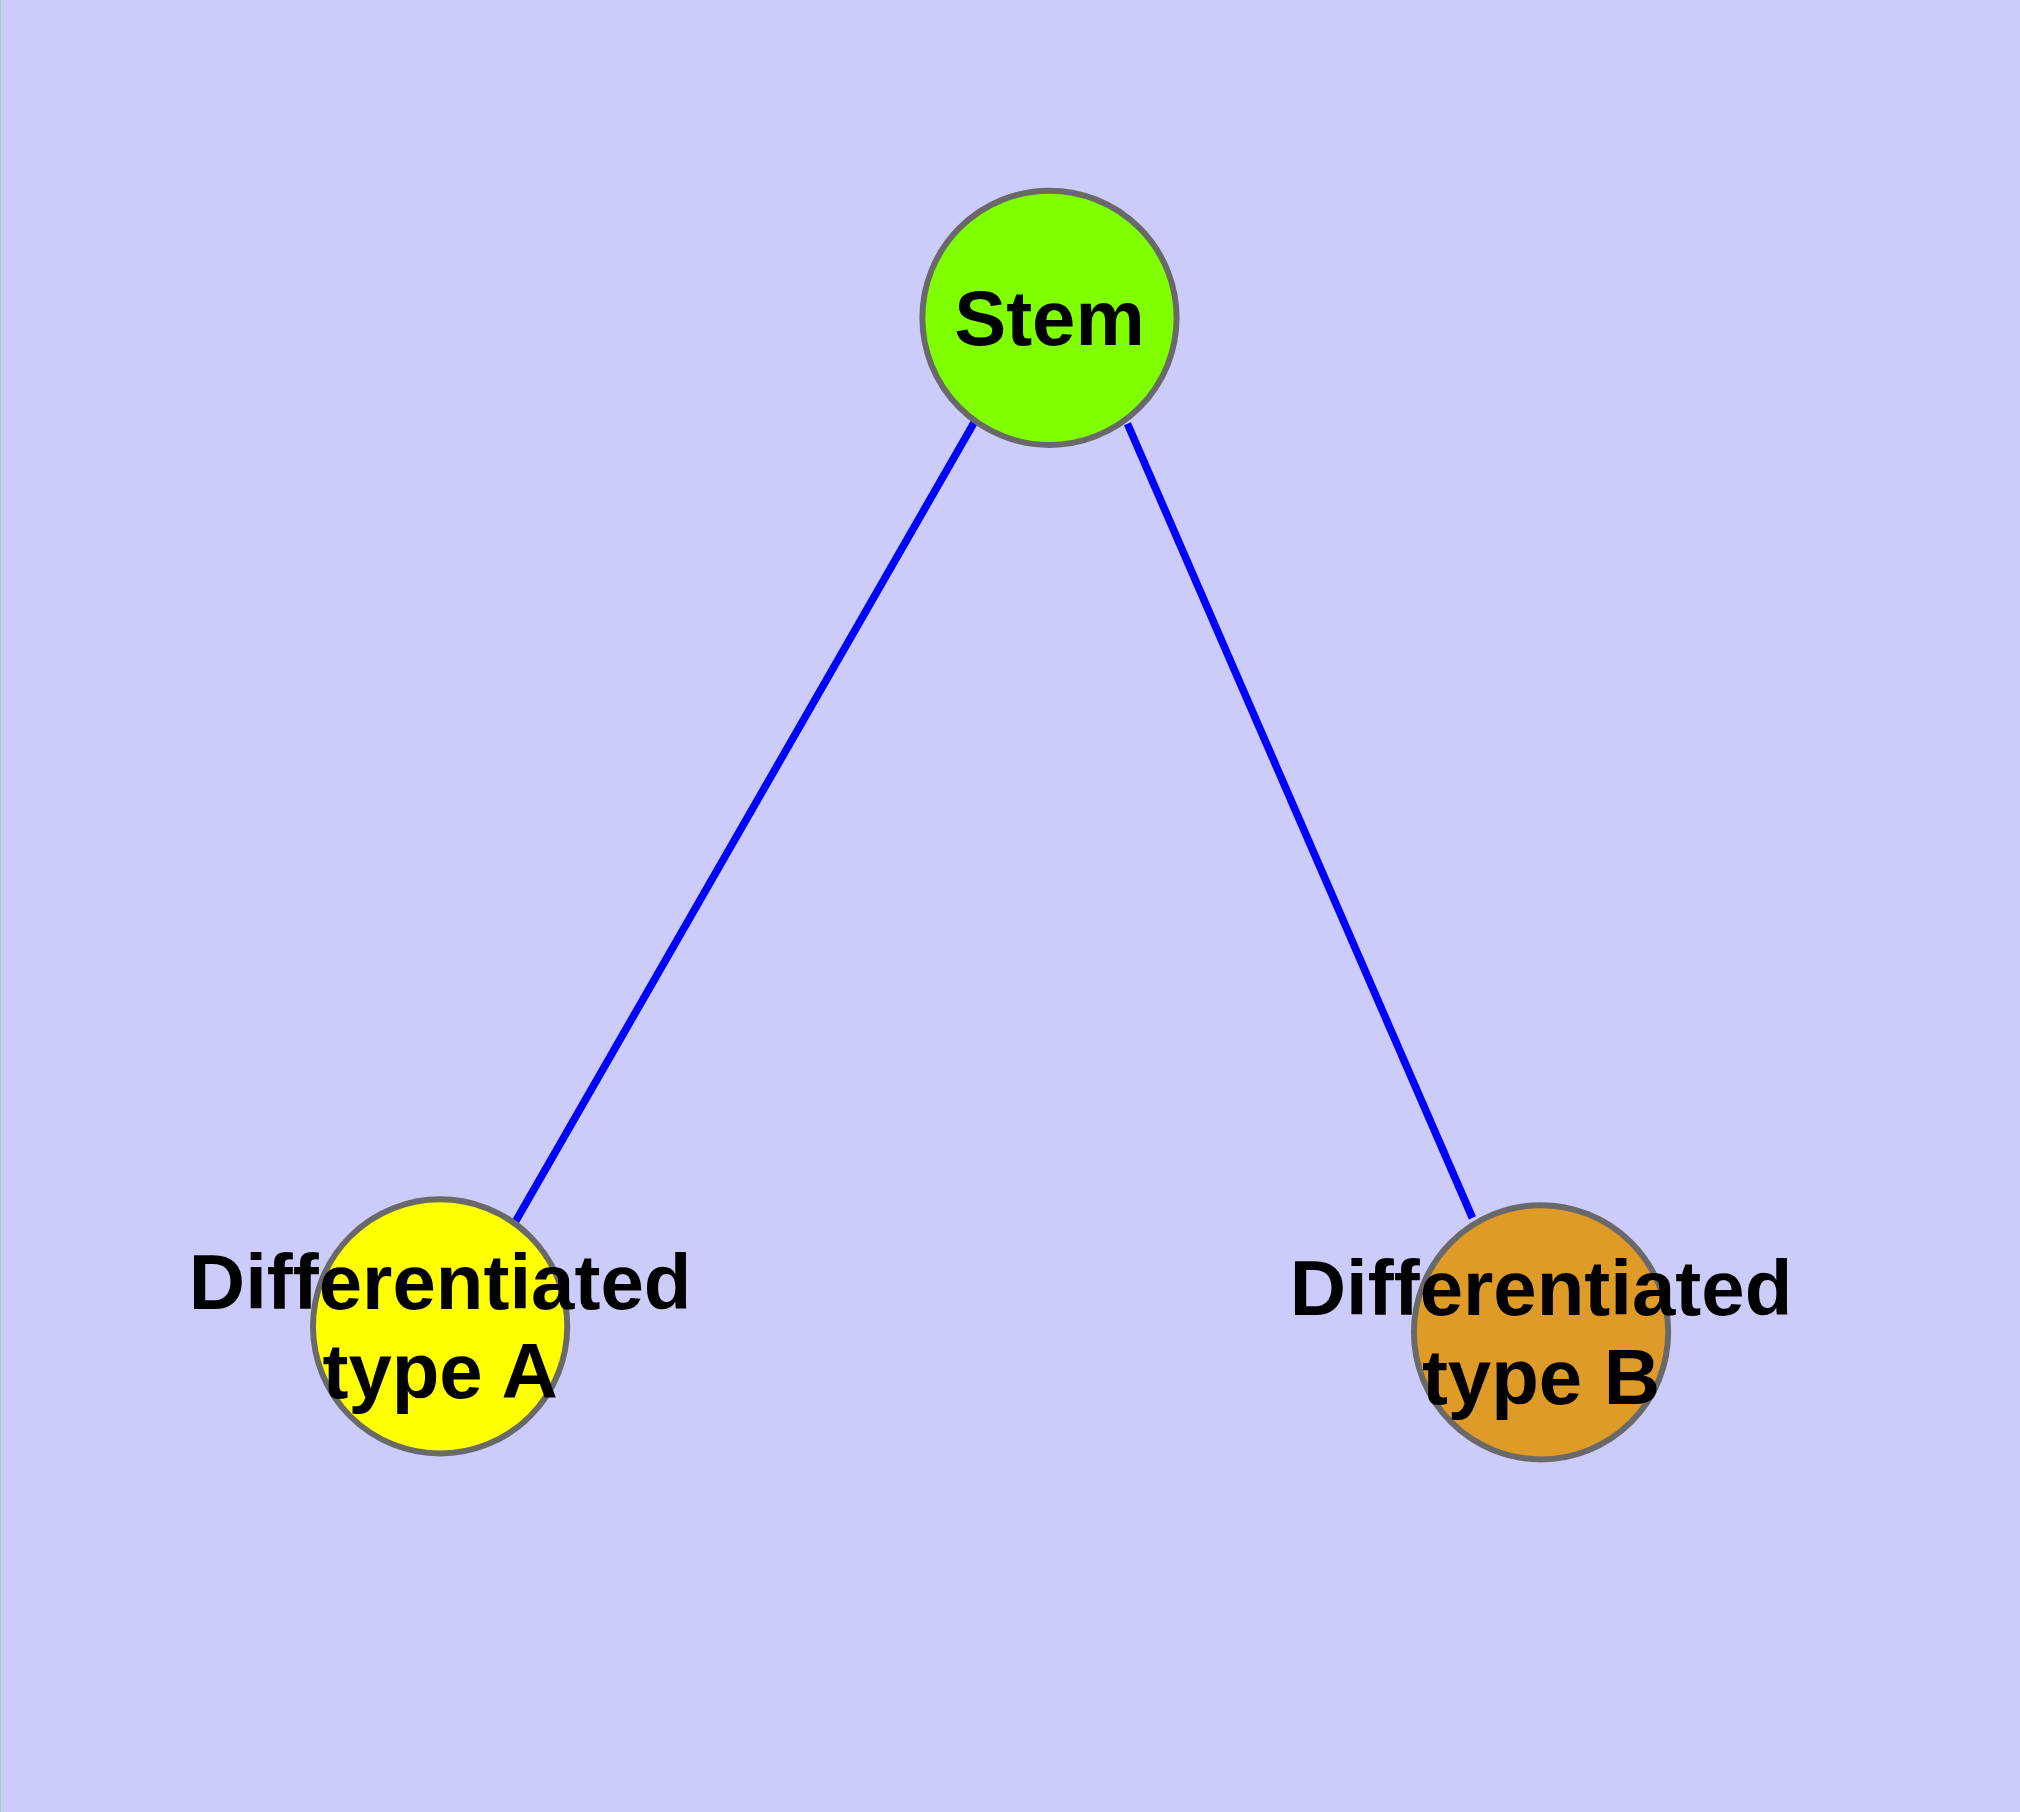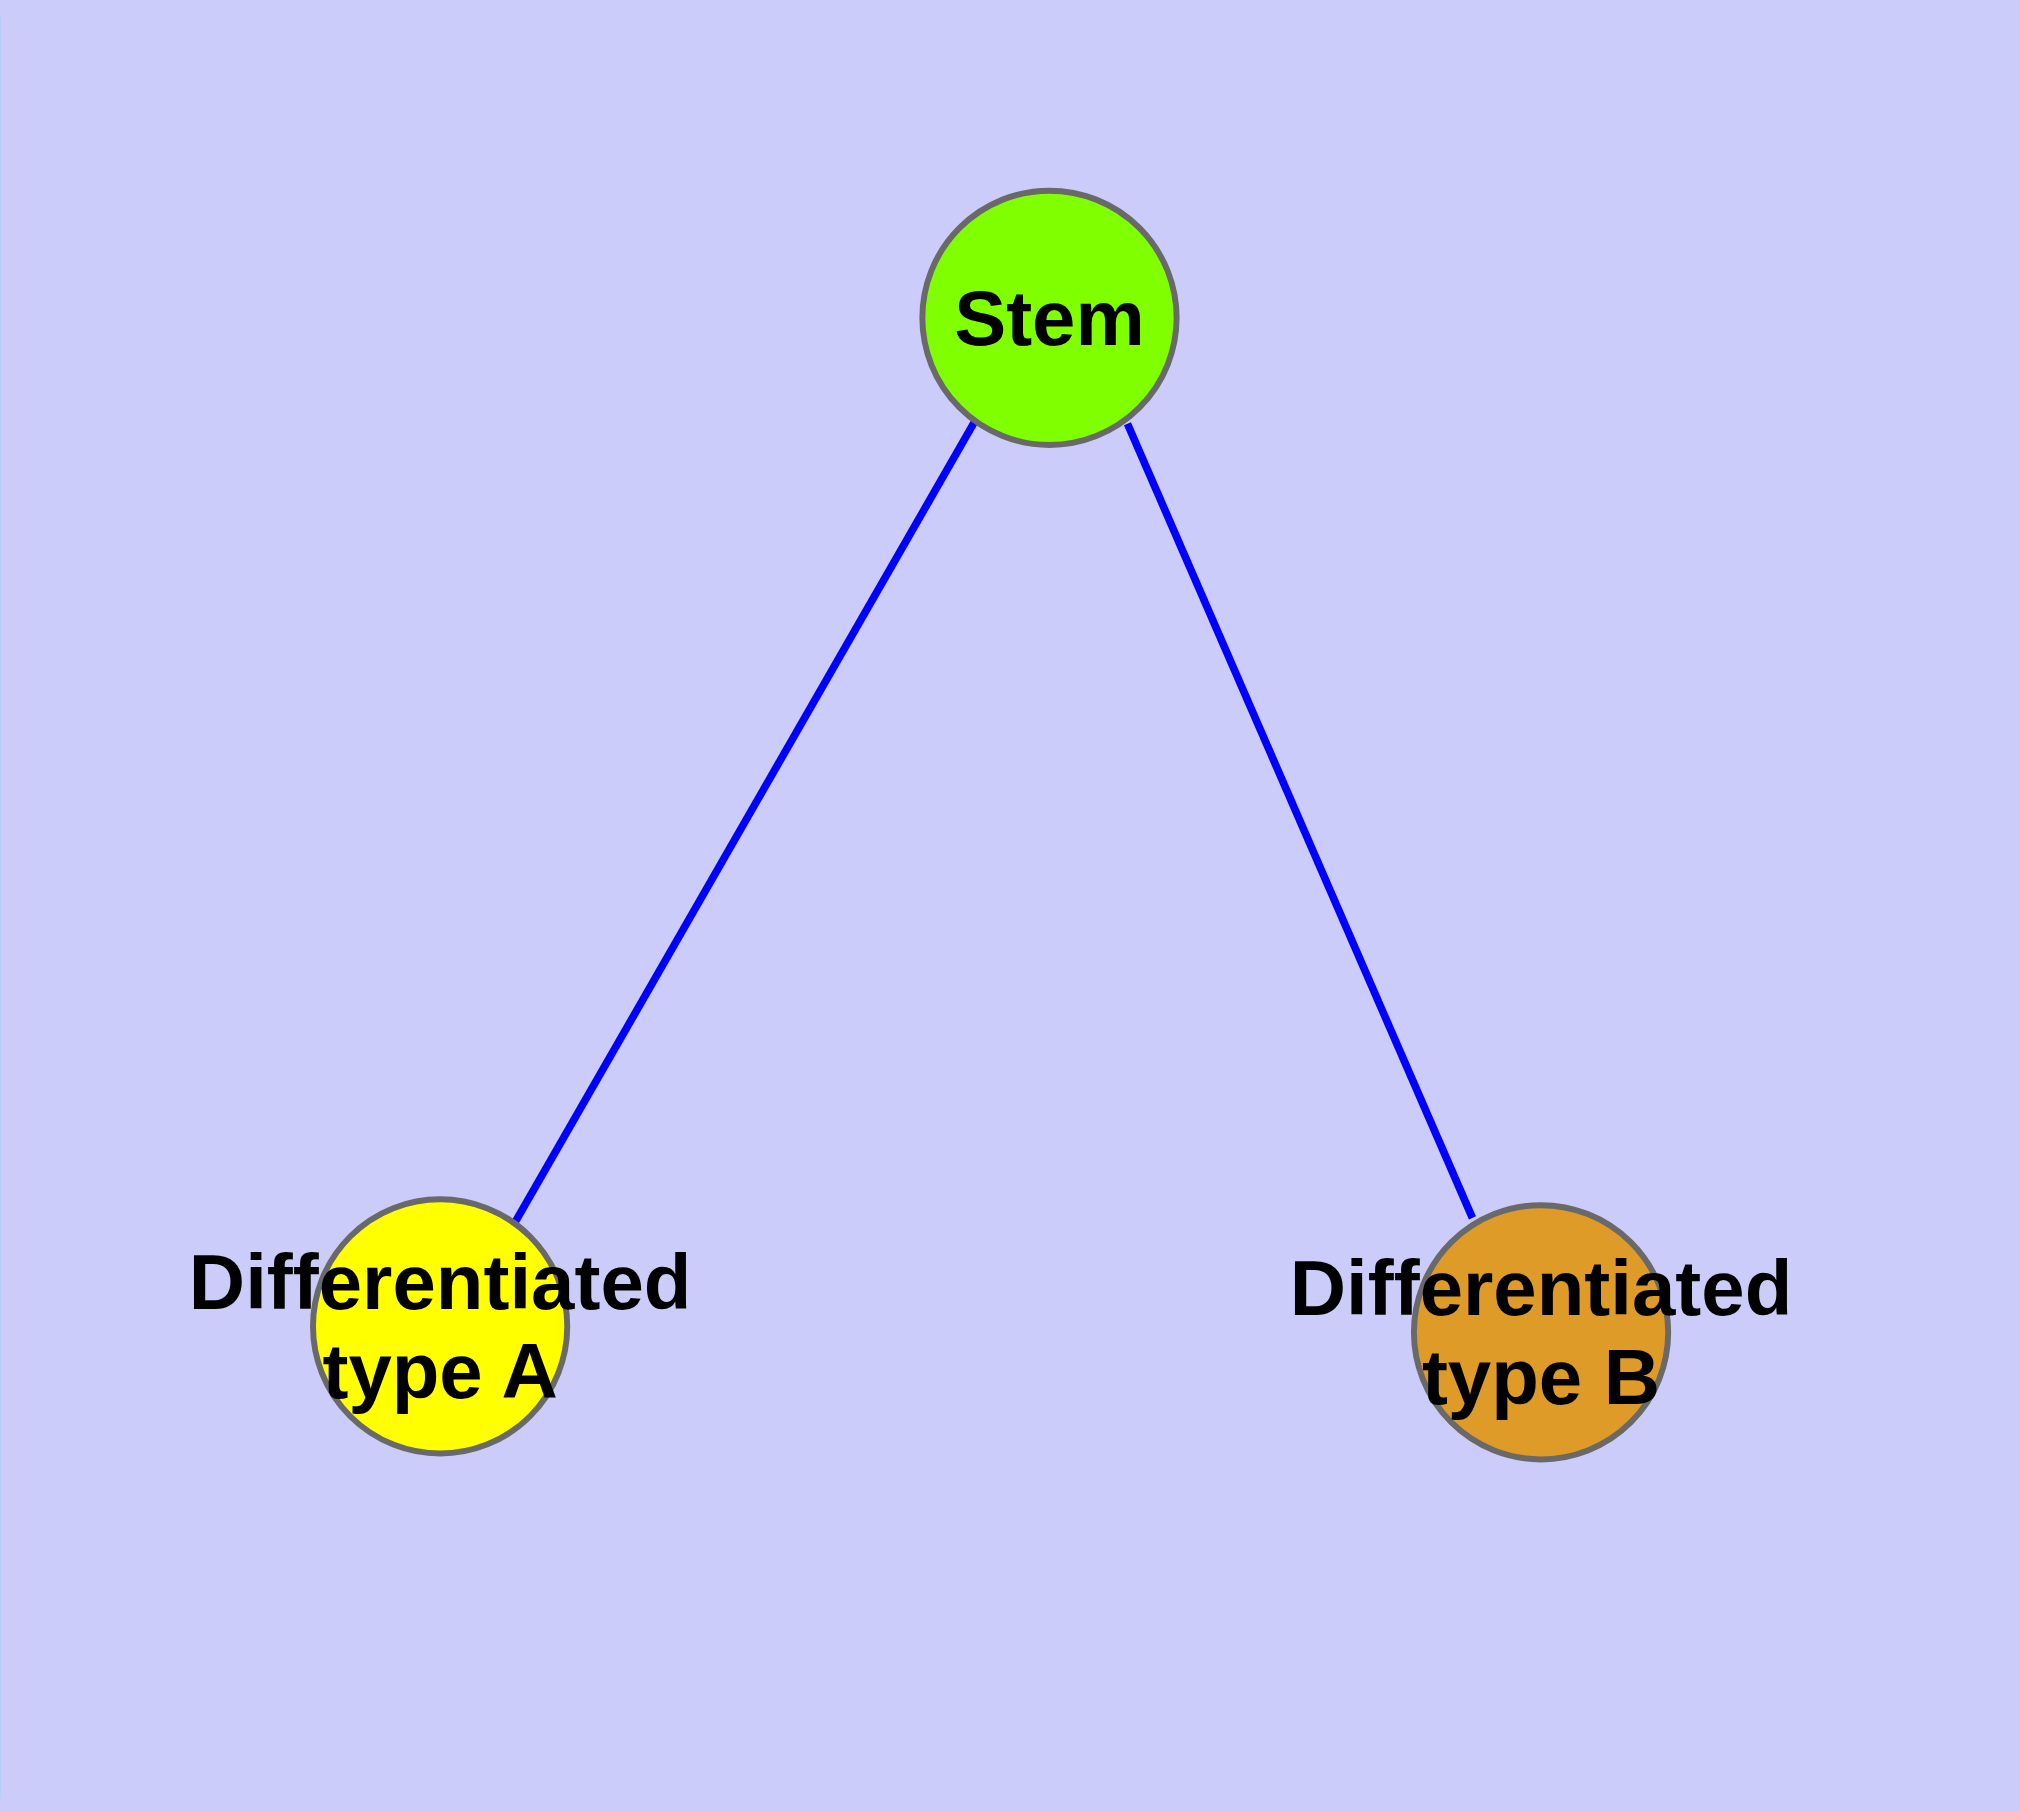--- a/index.html
+++ b/index.html
@@ -32,21 +32,21 @@
     font-weight: bold;
     fill: #000000;
     text-anchor: middle;
     dominant-baseline: auto;
     paint-order: normal;
   }
 </style>
 </head>
 <body style="width: 2021px; height: 1812px; background: rgb(204, 204, 250);">
 
-<div id="canvas" style="width: 2021px; height: 1812px; background: #7dd3fc; border-radius: 18px;">
+<div id="canvas" style="width: 2021px; height: 1812px; background: #22c55e;">
   <svg id="graph-svg" viewBox="0 0 2384 2138" xmlns="http://www.w3.org/2000/svg" style="width: 2021px; height: 1812px;">
 
     <rect id="bg-rect" x="0" y="0" width="2384" height="2138" fill="#ccccfa"></rect>
 
     <g id="edges-group">
       <line id="edge-0" x1="1150" y1="497" x2="607" y2="1443" stroke="#0000ff" stroke-width="9" stroke-linecap="butt"></line>
       <line id="edge-1" x1="1330" y1="500" x2="1737" y2="1437" stroke="#0000ff" stroke-width="9" stroke-linecap="butt"></line>
     </g>
 
     <g id="nodes-group">

